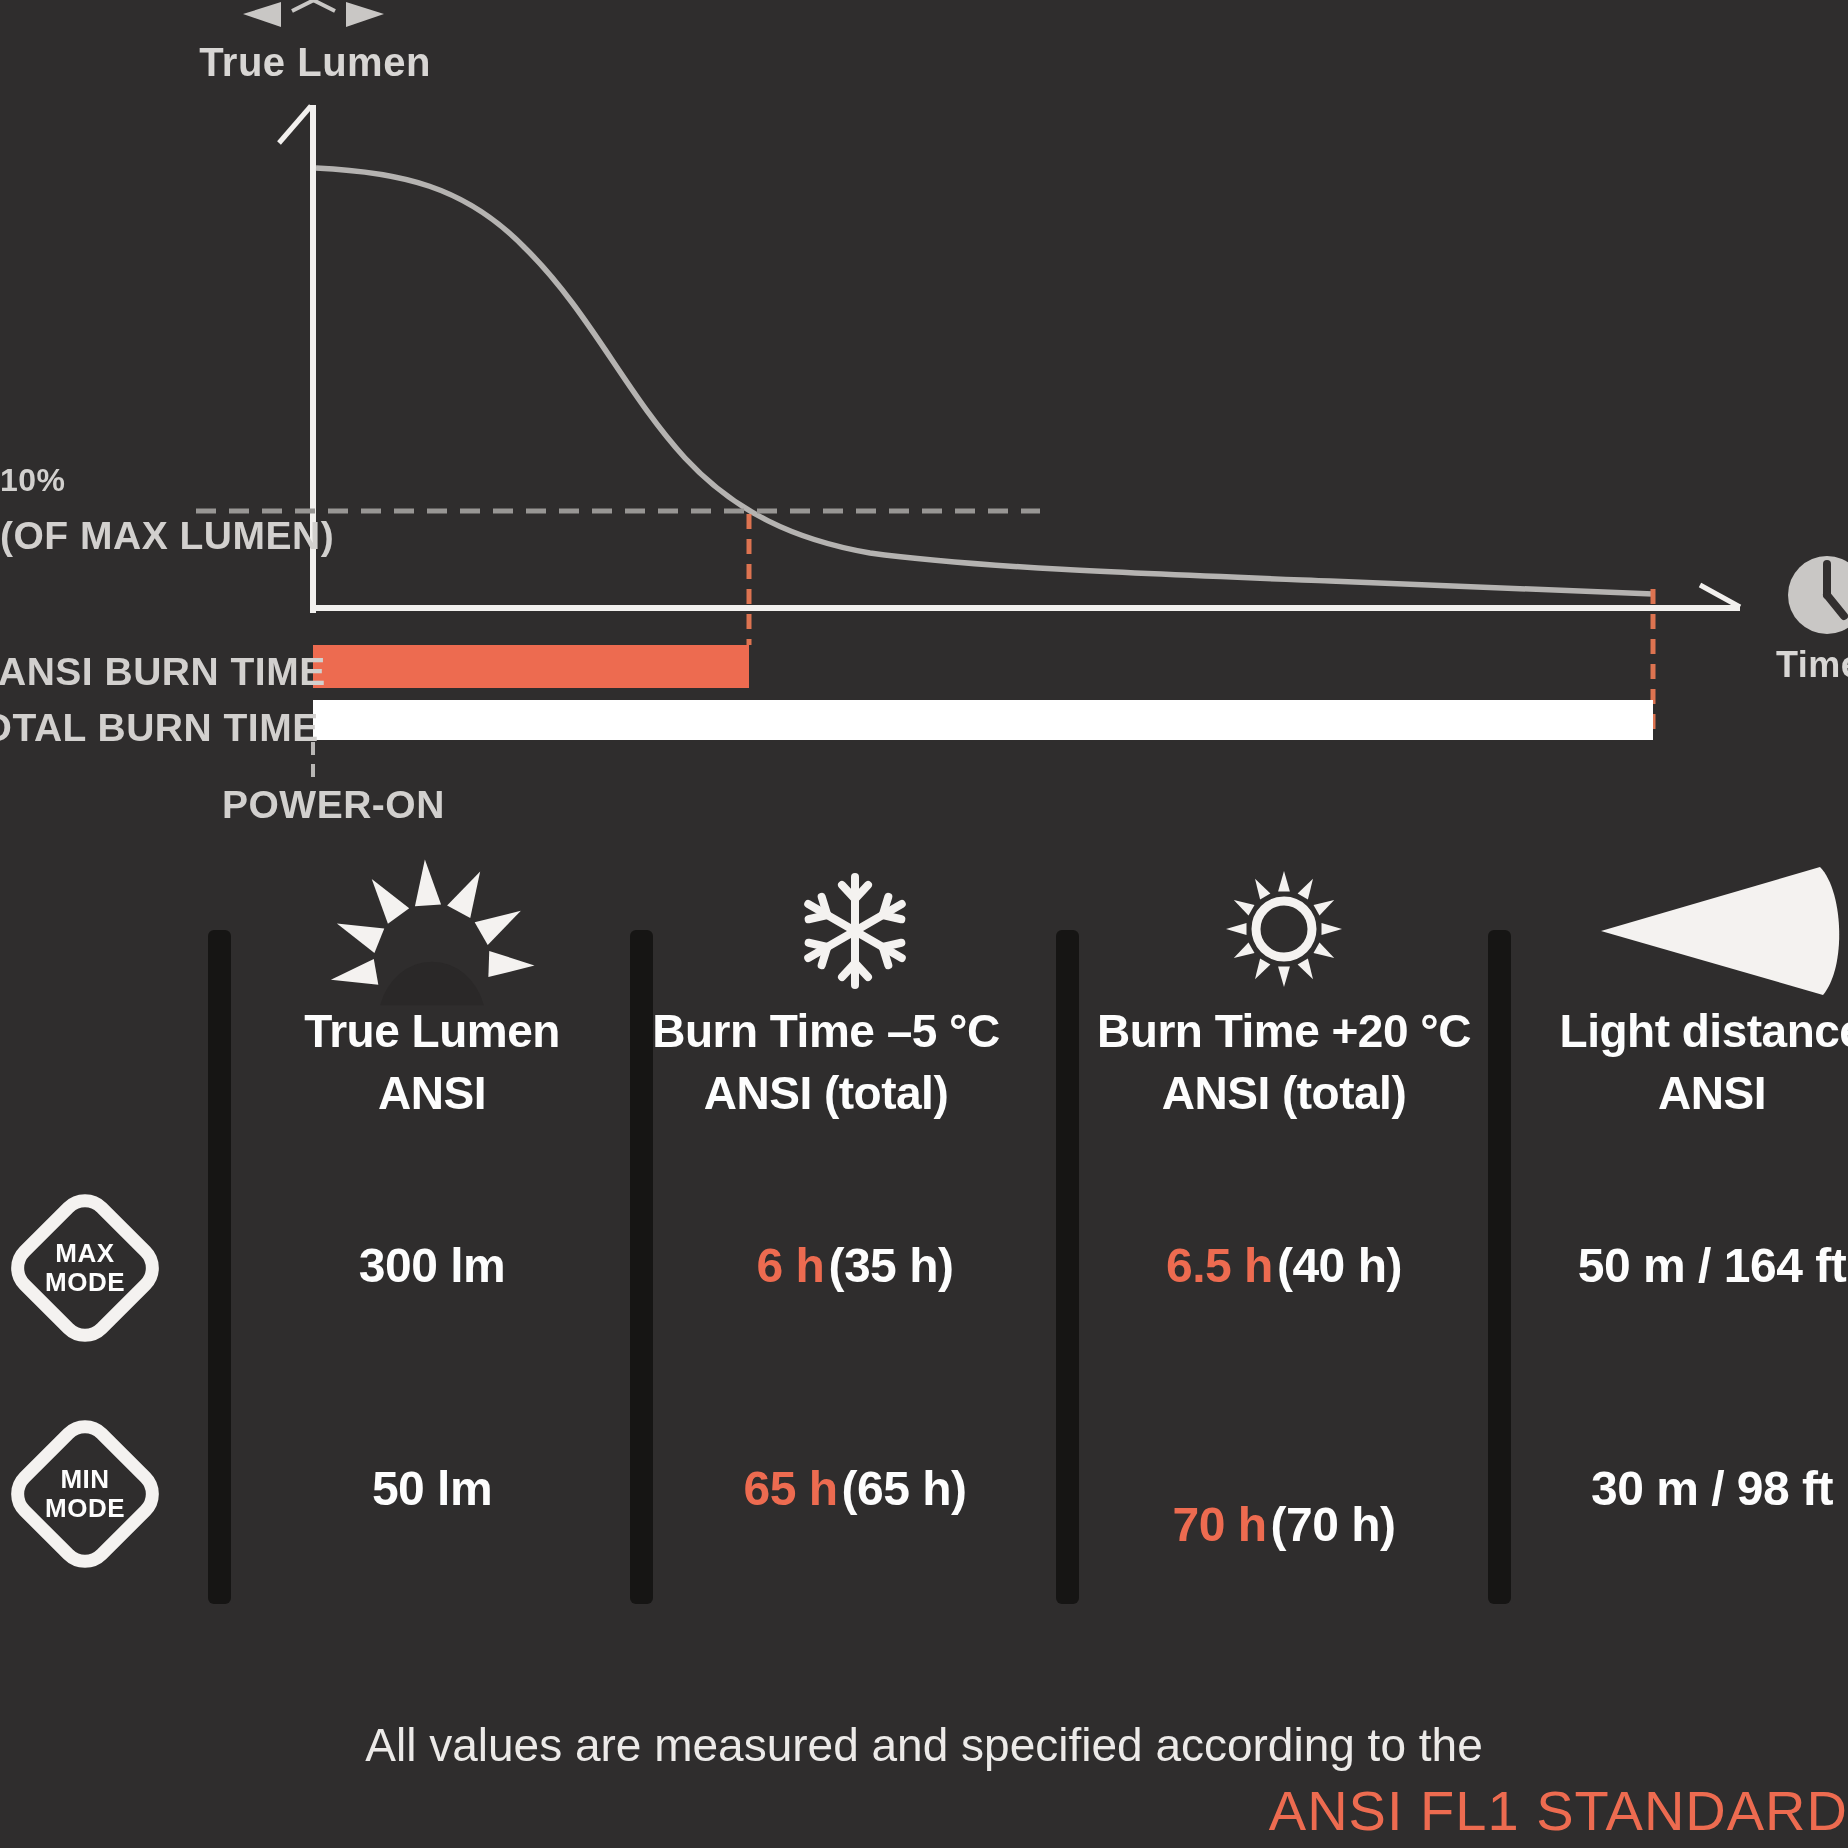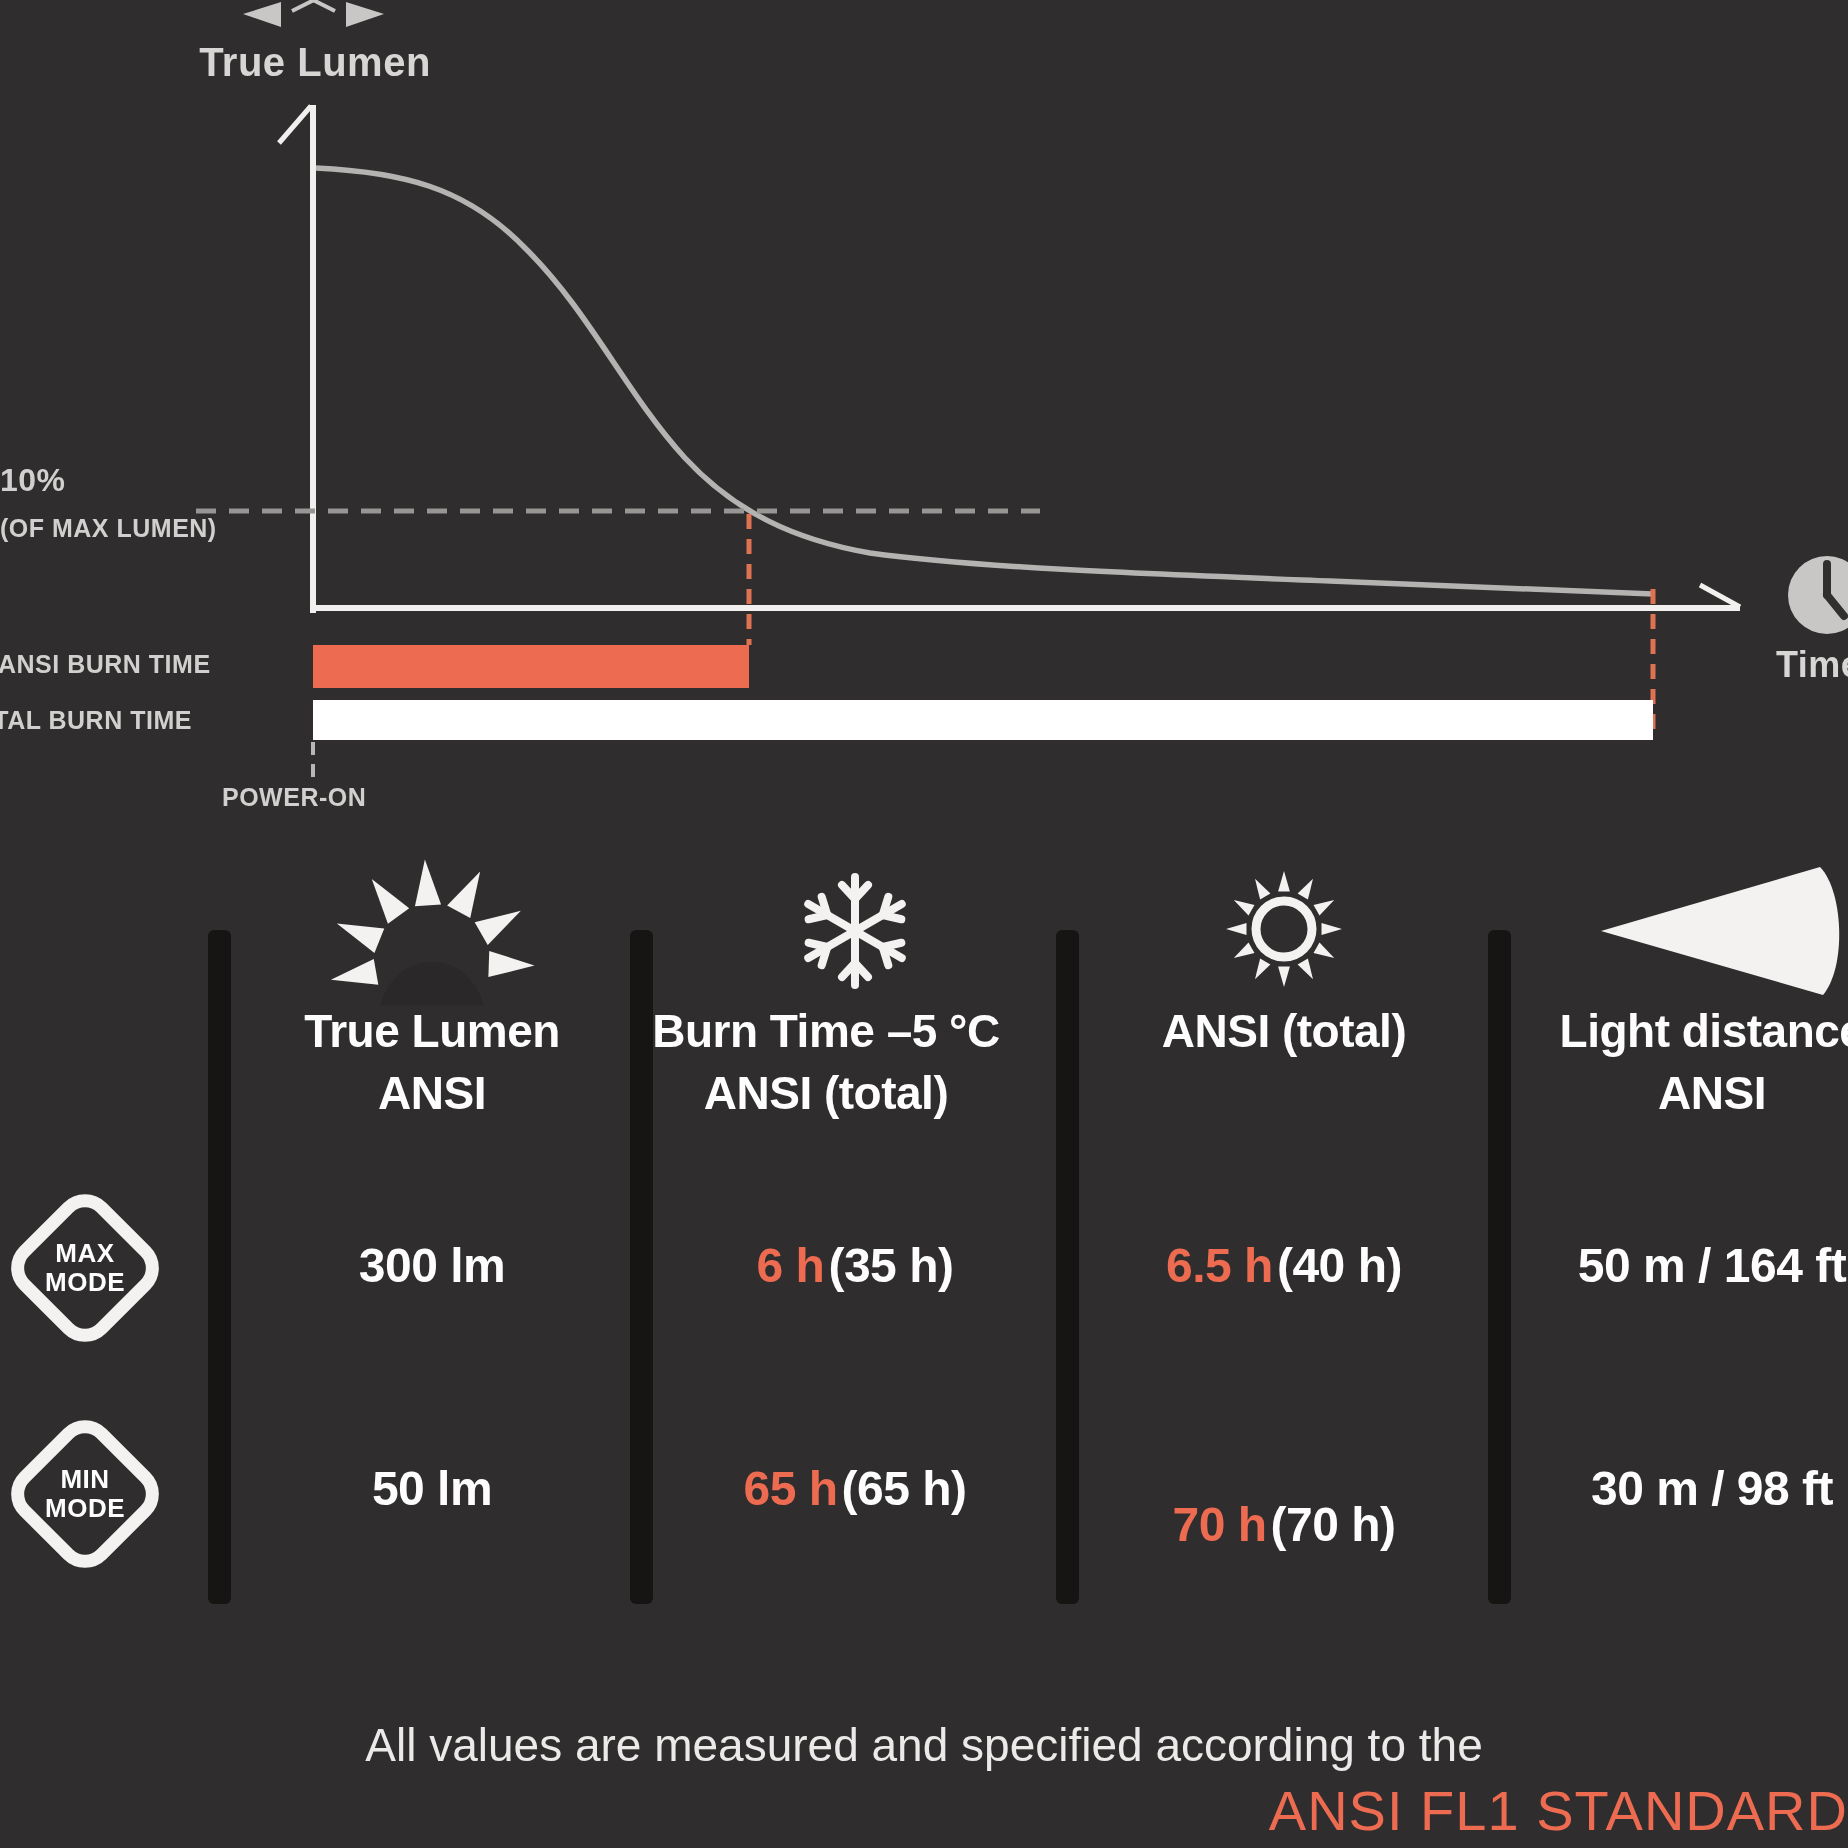--- a/index.html
+++ b/index.html
@@ -4,21 +4,21 @@
 <style>
   html,body{margin:0;padding:0;}
   body{
     width:1848px;height:1848px;position:relative;overflow:hidden;
     background:#2f2d2d;
     font-family:"Liberation Sans", sans-serif;
     color:#ffffff;
   }
   .abs{position:absolute;}
   .chart-label{
-    color:#d2d0ce;font-weight:700;font-size:25px;letter-spacing:0.5px;
+    color:#d2d0ce;font-weight:700;font-size:39px;letter-spacing:0.5px;
     white-space:nowrap;
   }
   .right-align{text-align:left;}
   .title-label{
     color:#d8d6d4;font-weight:700;font-size:40px;letter-spacing:0.5px;
     white-space:nowrap;text-align:center;
   }
   .col-header{
     width:560px;text-align:center;font-weight:700;font-size:46px;
     line-height:62px;letter-spacing:-0.5px;color:#fdfdfd;white-space:nowrap;
@@ -166,20 +166,21 @@
 
 <div class="abs col-header" style="left:152px;top:1000px;">
   <div>True Lumen</div>
   <div>ANSI</div>
 </div>
 <div class="abs col-header" style="left:546px;top:1000px;">
   <div>Burn Time –5 °C</div>
   <div>ANSI (total)</div>
 </div>
 <div class="abs col-header" style="left:1004px;top:1000px;">
+  <div>Burn Time +20 °C</div>
   <div>ANSI (total)</div>
 </div>
 <div class="abs col-header" style="left:1432px;top:1000px;">
   <div>Light distance</div>
   <div>ANSI</div>
 </div>
 
 <div class="badge" style="left:24px;top:1207px;"></div>
 <div class="badge-text" style="left:-5px;top:1239px;">
   <div>MAX</div>

